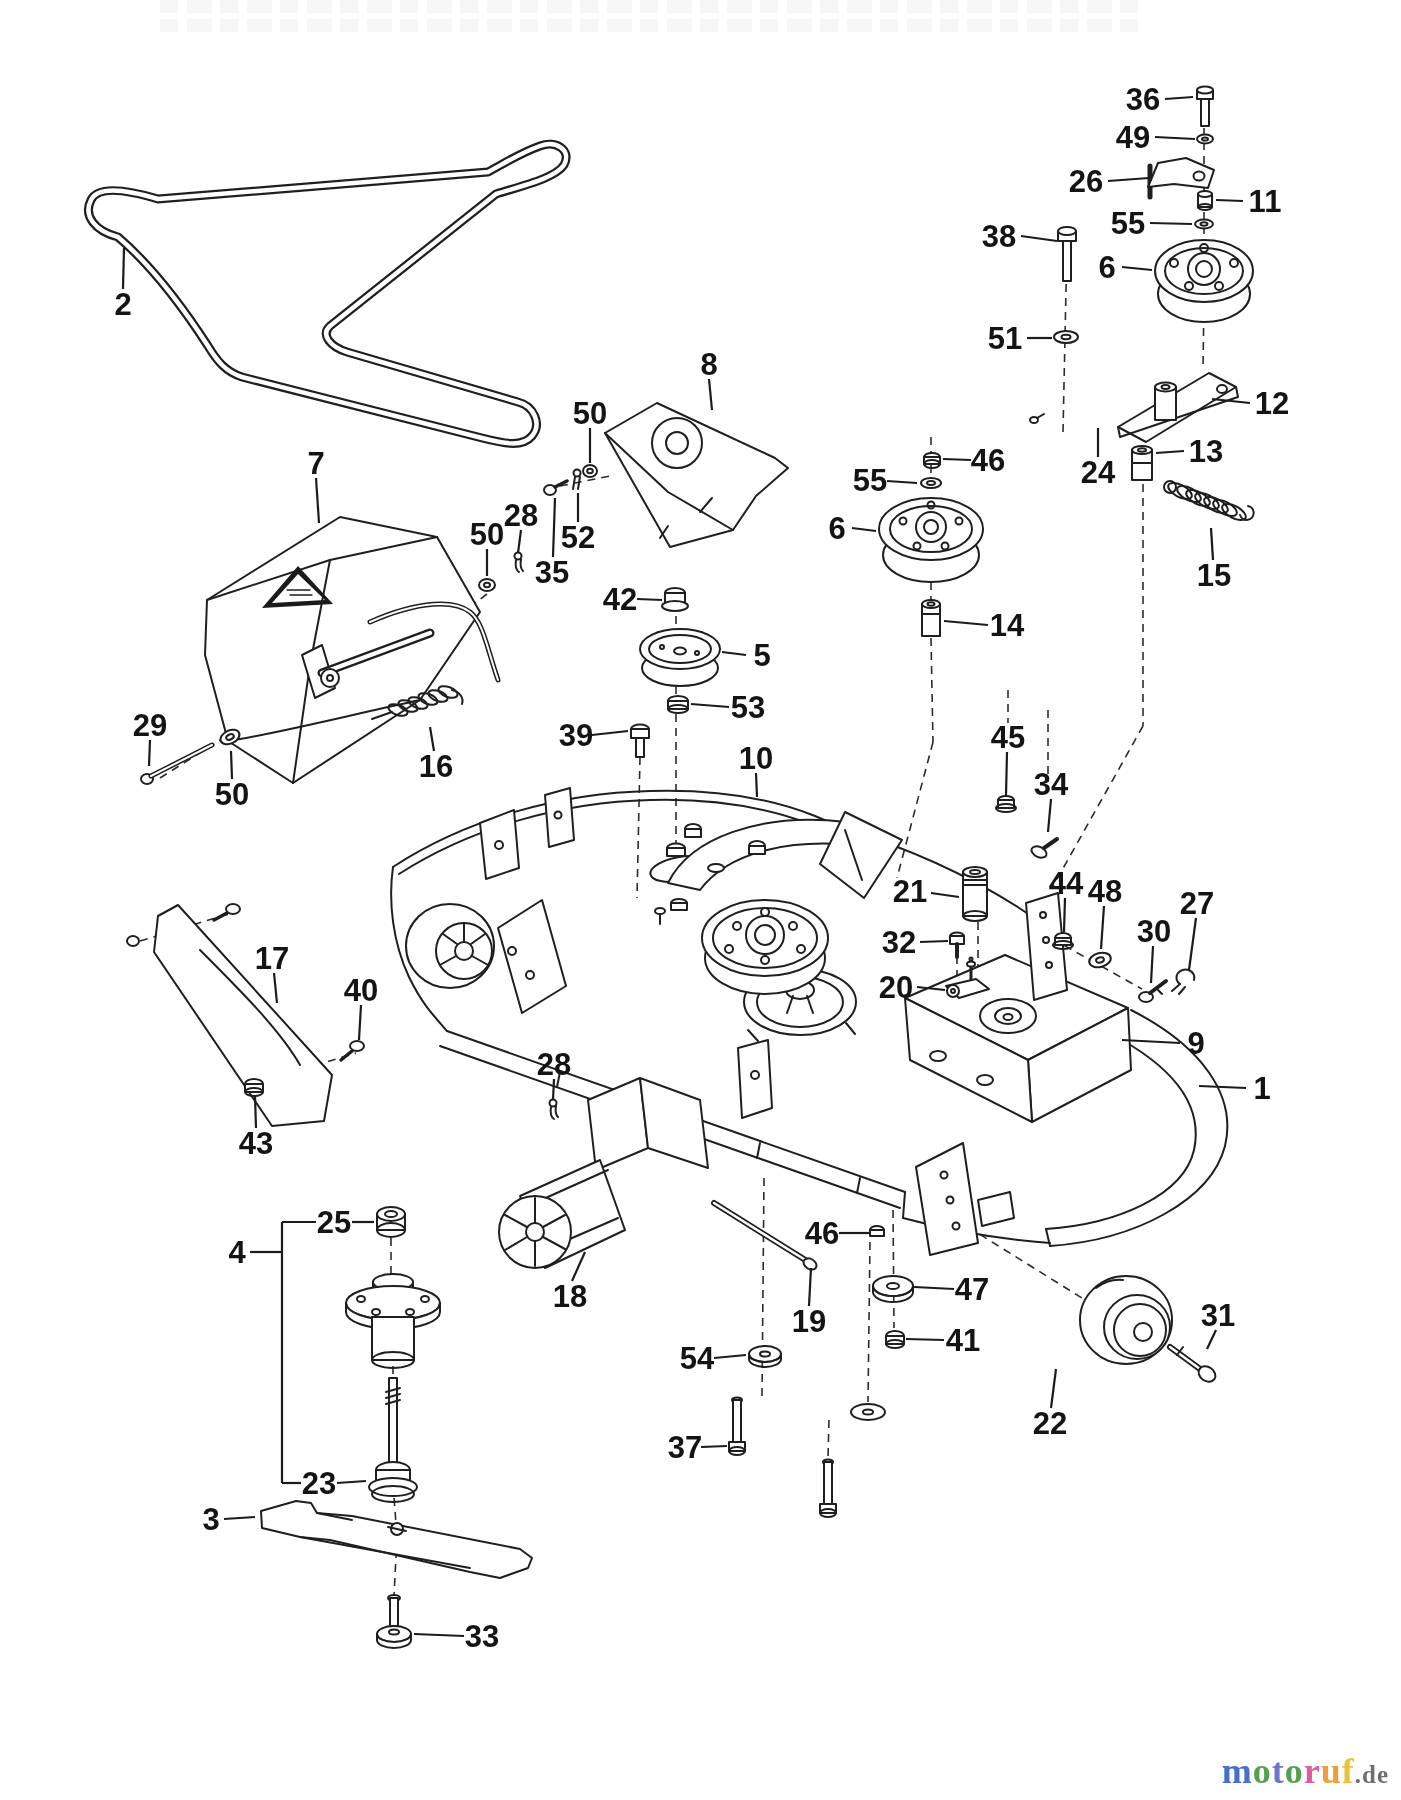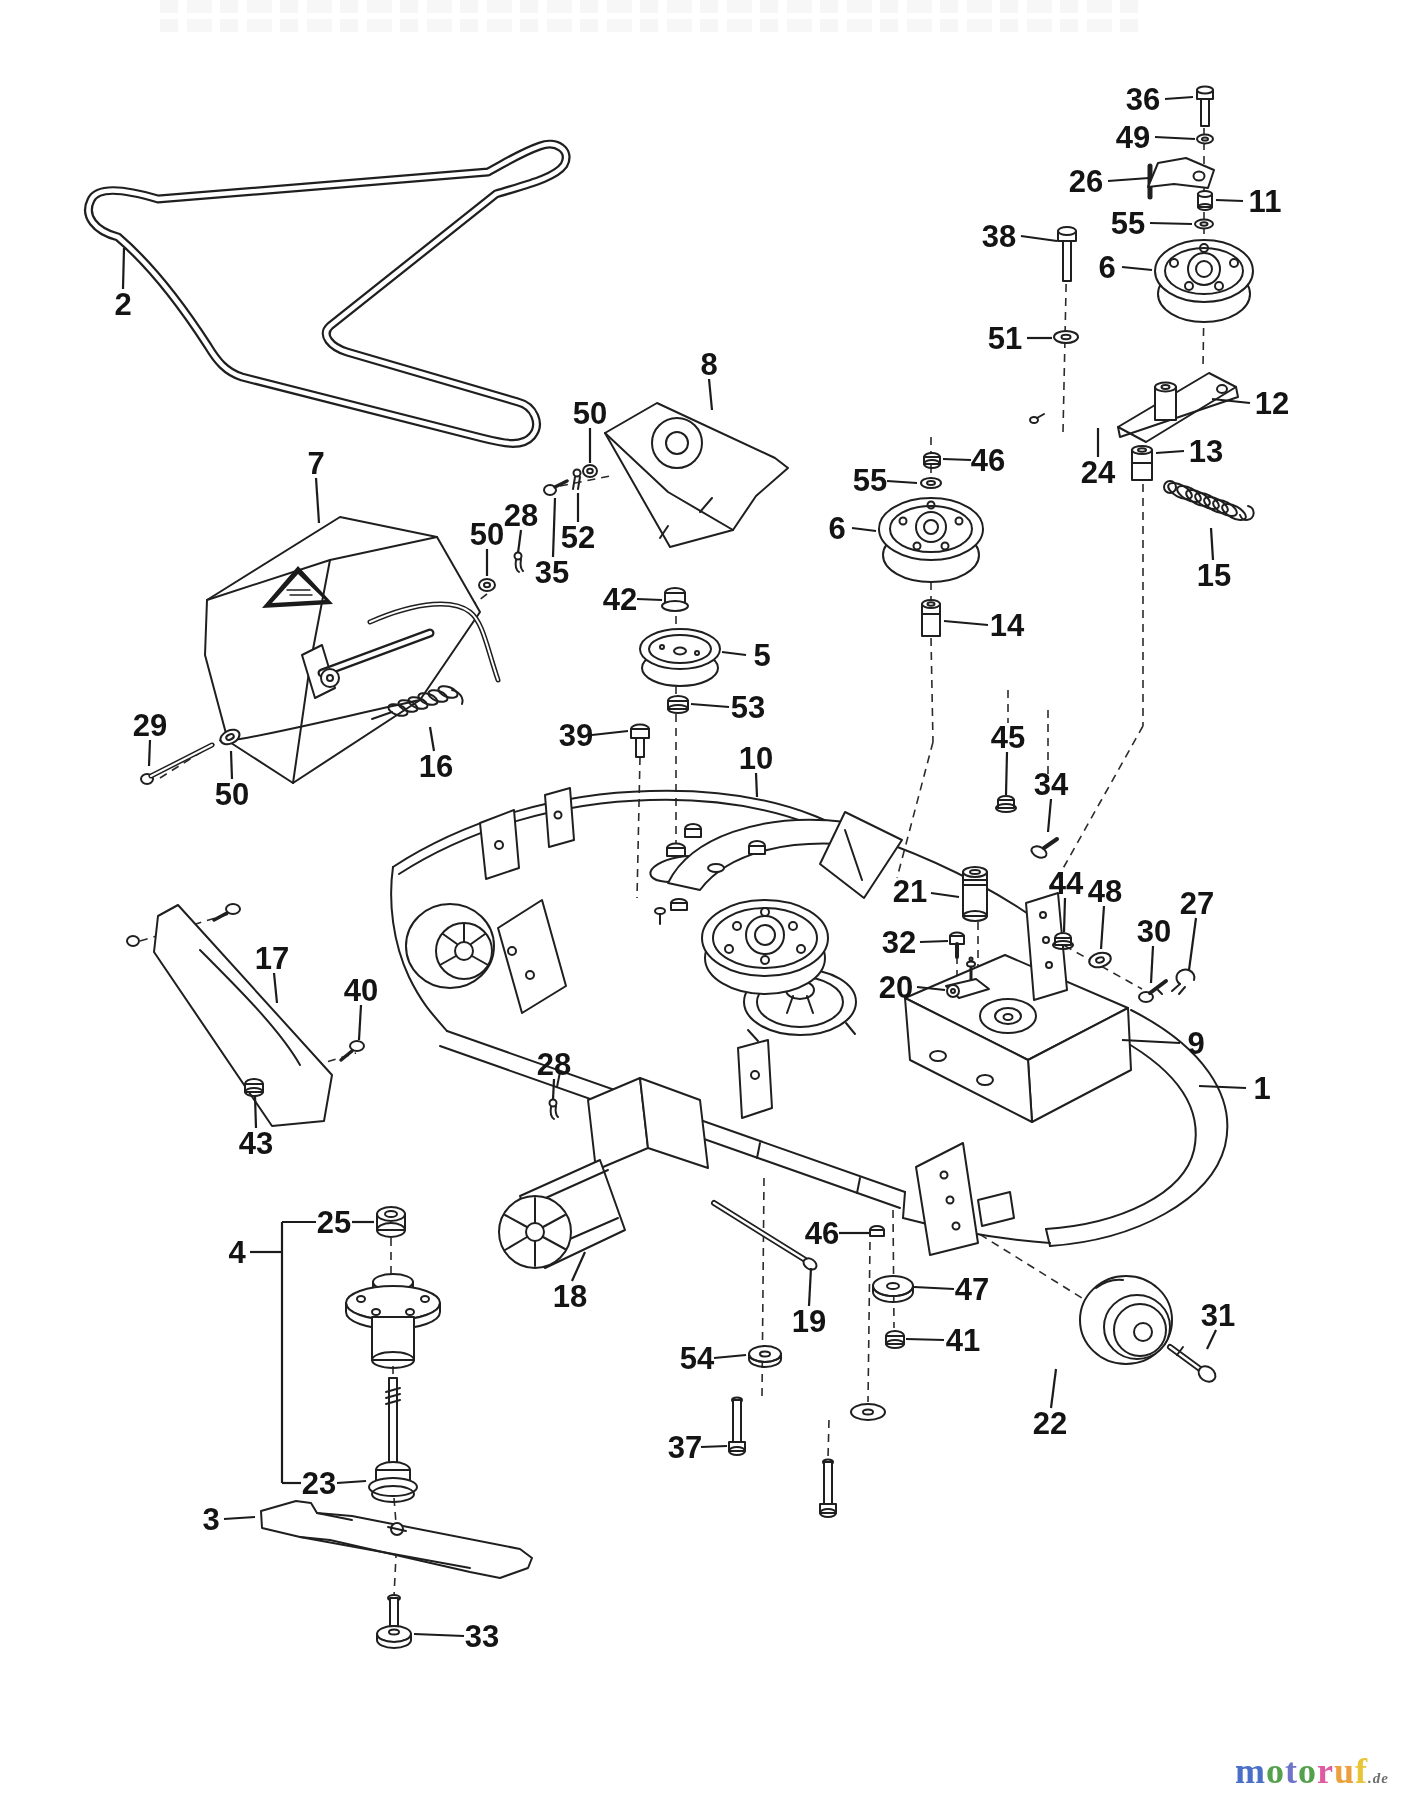--- a/index.html
+++ b/index.html
@@ -9,21 +9,21 @@
   #faint-band{position:absolute;left:160px;top:0;width:980px;height:40px;opacity:.55;}
   #faint-band .row{height:13px;margin-bottom:6px;
      background:repeating-linear-gradient(90deg,#f0f0f0 0 18px,#ffffff 18px 27px,#f2f2f2 27px 52px,#ffffff 52px 60px);}
   svg{position:absolute;left:0;top:0;}
   .callout-text{font:bold 31px "Liberation Sans",sans-serif;fill:#141414;}
   .leader{stroke:#1b1b1b;stroke-width:2.2;fill:none;}
   .dash{stroke:#2b2b2b;stroke-width:1.6;fill:none;stroke-dasharray:8 6;}
   .w{fill:#ffffff;}
   #brand{position:absolute;right:12px;bottom:8px;font-family:"Liberation Serif",serif;
          font-weight:bold;font-size:36px;letter-spacing:1px;}
-  #brand .suffix{font-size:15px;font-weight:bold;font-style:italic;}
+  #brand .suffix{font-size:25px;font-weight:bold;}
 </style>
 </head>
 <body>
 
 <div id="stage">
 
   <div id="faint-band">
     <div class="row"></div>
       <div class="row"></div>
   </div>

